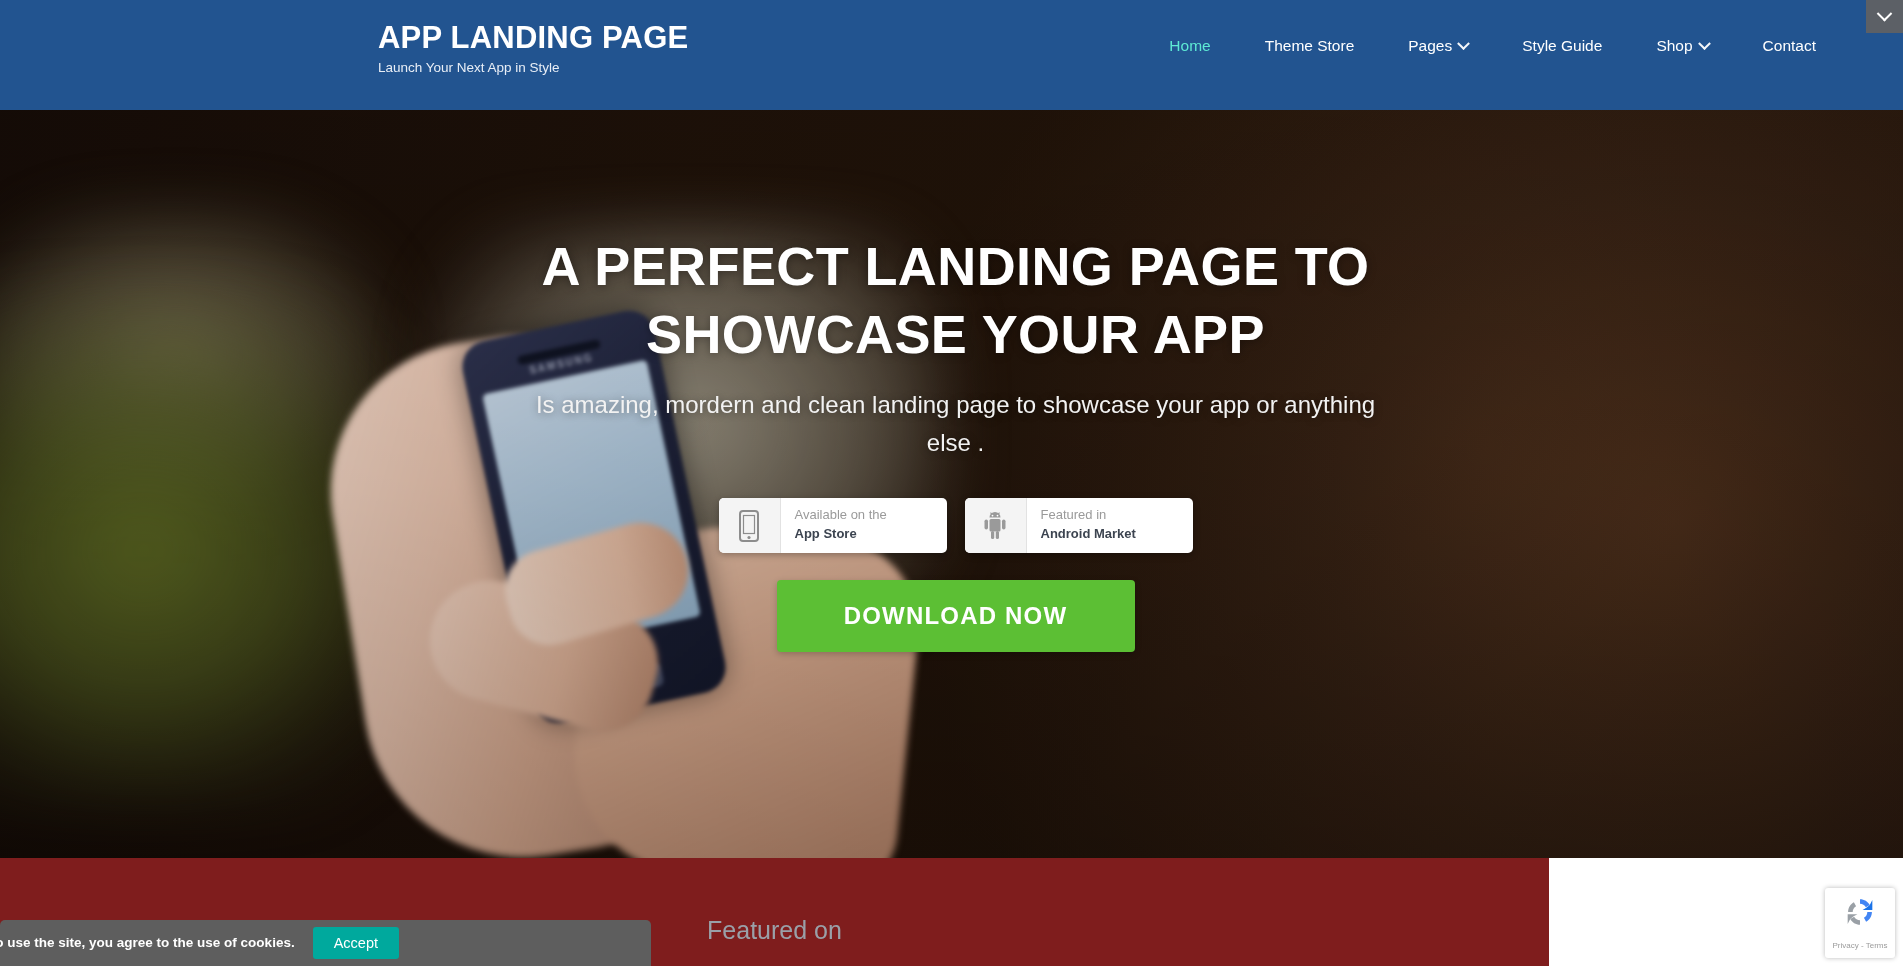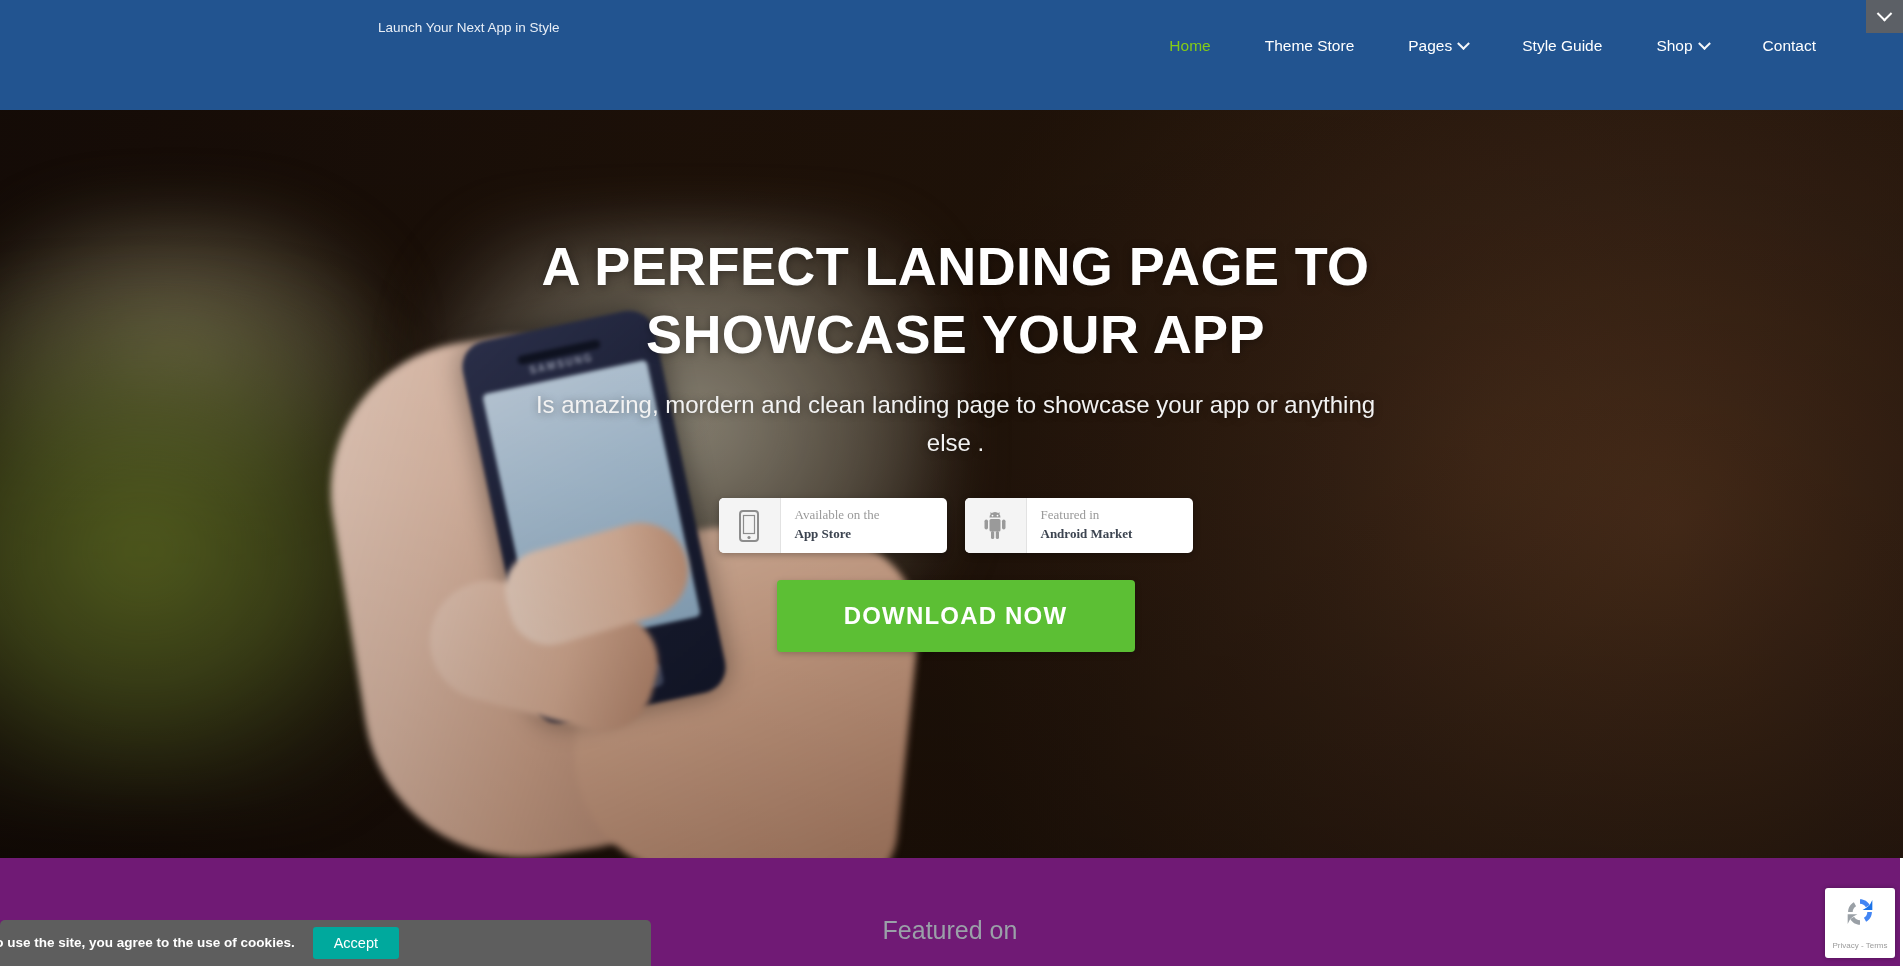--- a/index.html
+++ b/index.html
@@ -51,21 +51,21 @@
     align-items: center;
     gap: 7px;
     color: #ffffff;
     font-size: 15.5px;
     line-height: 20px;
     padding: 0 27px;
     white-space: nowrap;
     cursor: pointer;
     text-decoration: none;
   }
-  .nav-item.active { color: #84cc16; }
+  .nav-item.active { color: #5eead4; }
   .nav-caret {
     display: inline-block;
     width: 9px; height: 9px;
     border-right: 2px solid #ffffff;
     border-bottom: 2px solid #ffffff;
     transform: rotate(45deg) translate(-2px,-2px);
     opacity: .95;
   }
 
   
@@ -286,21 +286,20 @@
   .badge-icon {
     width: 62px;
     display: flex; align-items: center; justify-content: center;
     background: #f4f4f4;
     border-right: 1px solid #e2e2e2;
   }
   .badge-text {
     display: flex; flex-direction: column; justify-content: center;
     padding: 0 18px 0 14px;
     text-align: left;
-    font-family: Liberation Serif, serif;
   }
   .badge-top { color: #9a9a9a; font-size: 13px; line-height: 16px; }
   .badge-bottom { color: #3c4450; font-size: 13px; font-weight: bold; line-height: 21px; white-space: nowrap; }
 
   .download-btn {
     display: block;
     margin: 27px auto 0 auto;
     width: 358px; height: 72px;
     background: #5cbf34;
     border: none;
@@ -311,22 +310,22 @@
     font-weight: bold;
     letter-spacing: 1.2px;
     cursor: pointer;
     box-shadow: 0 2px 6px rgba(0,0,0,0.22);
   }
 
   
   .featured {
     position: absolute;
     top: 858px; left: 0;
-    width: 1900px; height: 108px;
-    background: #701a75;
+    width: 1549px; height: 108px;
+    background: #7f1d1d;
   }
   .featured-title {
     text-align: center;
     color: #9aa0a8;
     font-size: 25px;
     line-height: 32px;
     padding-top: 56px;
     font-weight: 400;
   }
 
@@ -387,20 +386,21 @@
   }
 </style>
 </head>
 <body>
 
 <div id="page">
 
   <header class="site-header">
 
     <div class="brand">
+      <div class="brand-title">APP LANDING PAGE</div>
       <div class="brand-tagline">Launch Your Next App in Style</div>
     </div>
 
     <nav class="main-nav">
       <a class="nav-item active">
         <span>Home</span>
       </a>
       <a class="nav-item">
         <span>Theme Store</span>
       </a>

